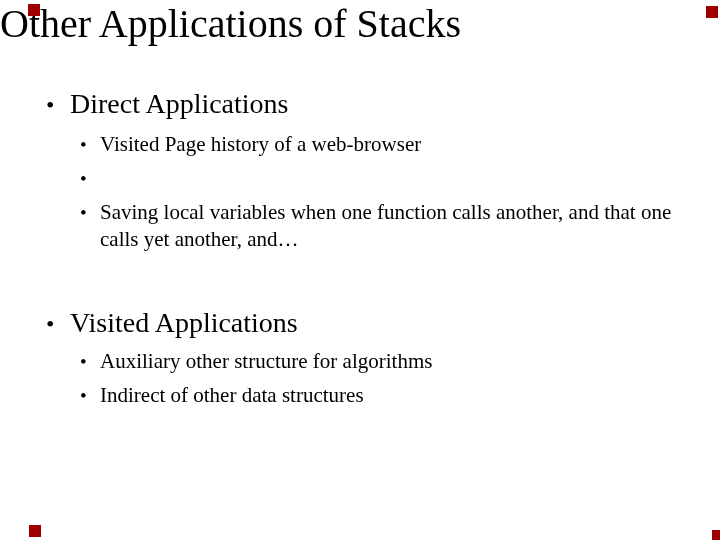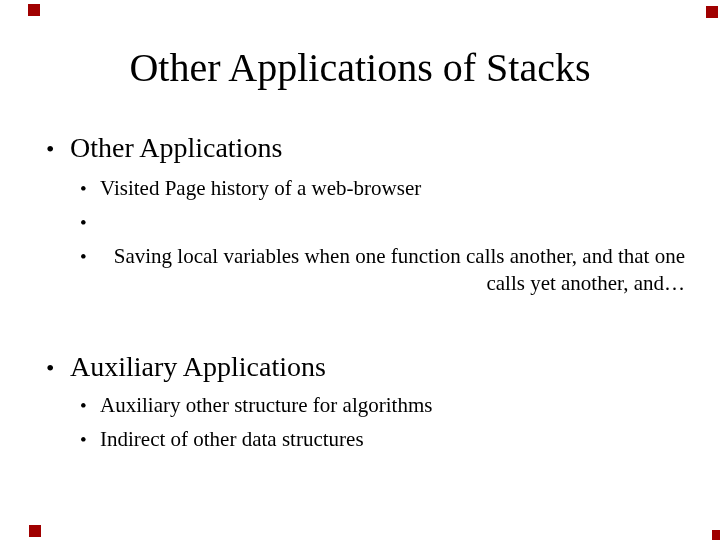--- a/index.html
+++ b/index.html
@@ -22,25 +22,24 @@
     height: 12px;
     background: var(--marker, #a00000);
   }
   .corner-marker.tl { left: 28px; top: 4px; }
   .corner-marker.tr { left: 706px; top: 6px; }
   .corner-marker.bl { left: 29px; top: 525px; }
   .corner-marker.br { left: 712px; top: 530px; }
 
   .title {
     margin: 0;
-    padding-top: 44px;
     font-size: 40px;
     line-height: 48px;
     font-weight: normal;
-    text-align: center;
+    text-align: left;
     white-space: nowrap;
     font-family: Liberation Serif, serif;
   }
 
   .l1-item {
     display: flex;
     align-items: baseline;
     font-size: 28px;
     line-height: 32px;
   }
@@ -63,59 +62,58 @@
     margin-bottom: 7px;
   }
   .l2-item .bullet {
     flex: 0 0 auto;
     margin-left: 80px;
     width: 20px;
     font-size: 19px;
   }
   .l2-item .txt {
     max-width: 585px;
-    text-align: right;
   }
 </style>
 </head>
 <body style="background: rgb(255, 255, 255);">
 
 <div class="slide">
 
   <div class="corner-marker tl"></div>
   <div class="corner-marker tr"></div>
   <div class="corner-marker bl"></div>
   <div class="corner-marker br"></div>
 
   <h1 class="title">Other Applications of Stacks</h1>
 
   <div class="section section-direct">
     <div class="l1-item">
       <span class="bullet">•</span>
-      <span class="txt">Other Applications</span>
+      <span class="txt">Direct Applications</span>
     </div>
     <div class="l2-list">
       <div class="l2-item">
         <span class="bullet">•</span>
         <span class="txt">Visited Page history of a web-browser</span>
       </div>
       <div class="l2-item">
         <span class="bullet">•</span>
       </div>
       <div class="l2-item">
         <span class="bullet">•</span>
         <span class="txt">Saving local variables when one function calls another, and that one calls yet another, and…</span>
       </div>
     </div>
   </div>
 
   <div class="section section-indirect">
     <div class="l1-item">
       <span class="bullet">•</span>
-      <span class="txt">Auxiliary Applications</span>
+      <span class="txt">Visited Applications</span>
     </div>
     <div class="l2-list second">
       <div class="l2-item">
         <span class="bullet">•</span>
         <span class="txt">Auxiliary other structure for algorithms</span>
       </div>
       <div class="l2-item">
         <span class="bullet">•</span>
         <span class="txt">Indirect of other data structures</span>
       </div>

